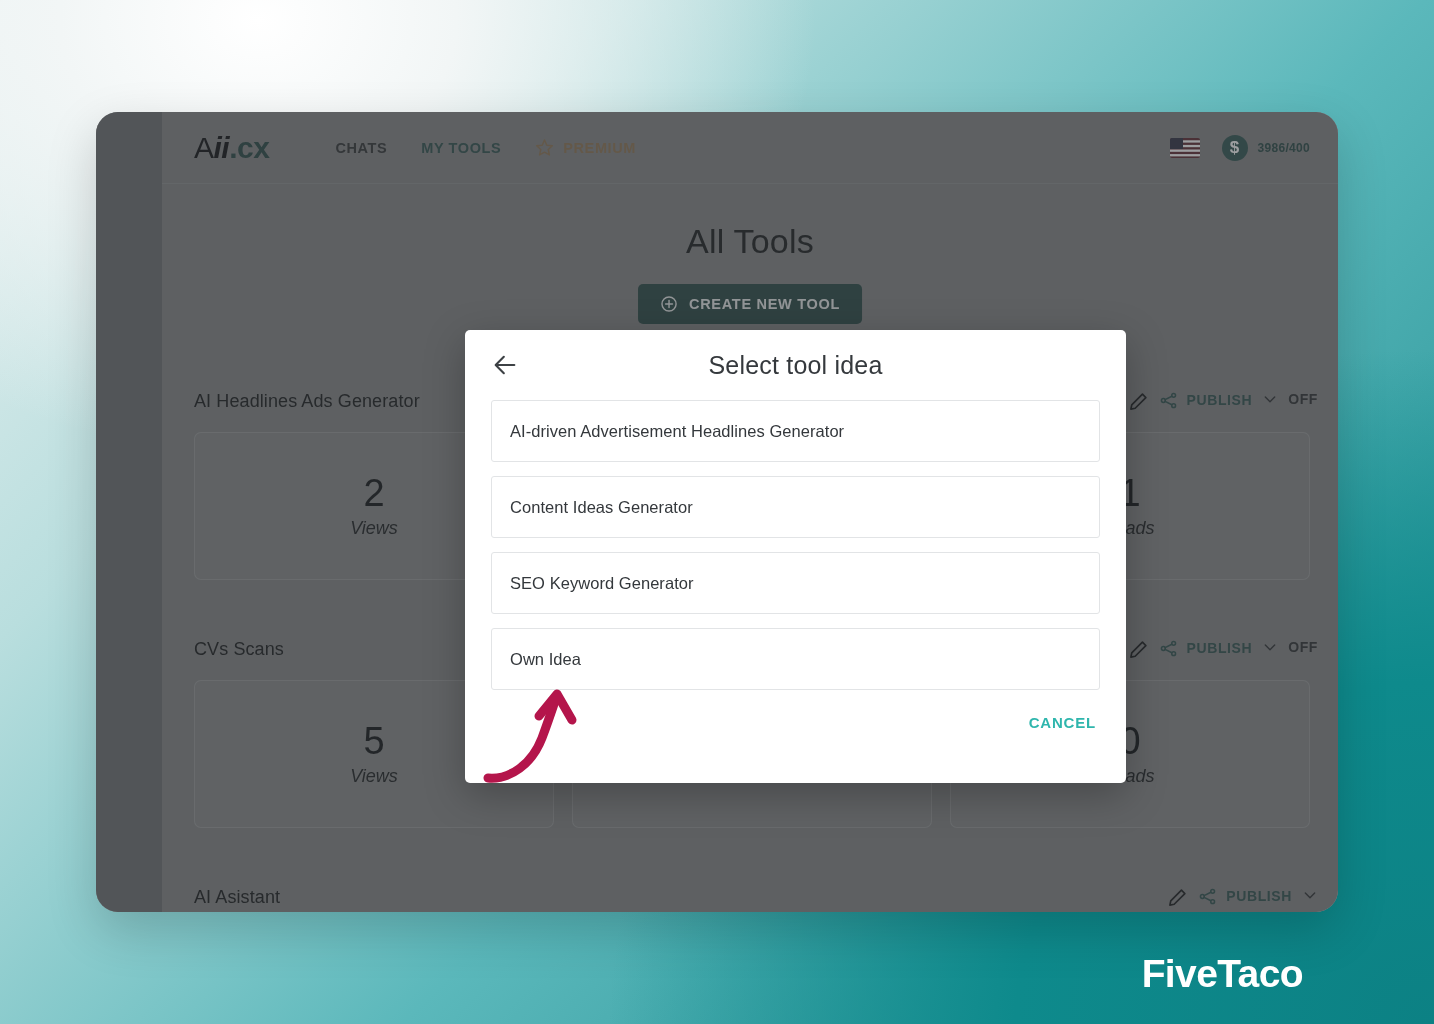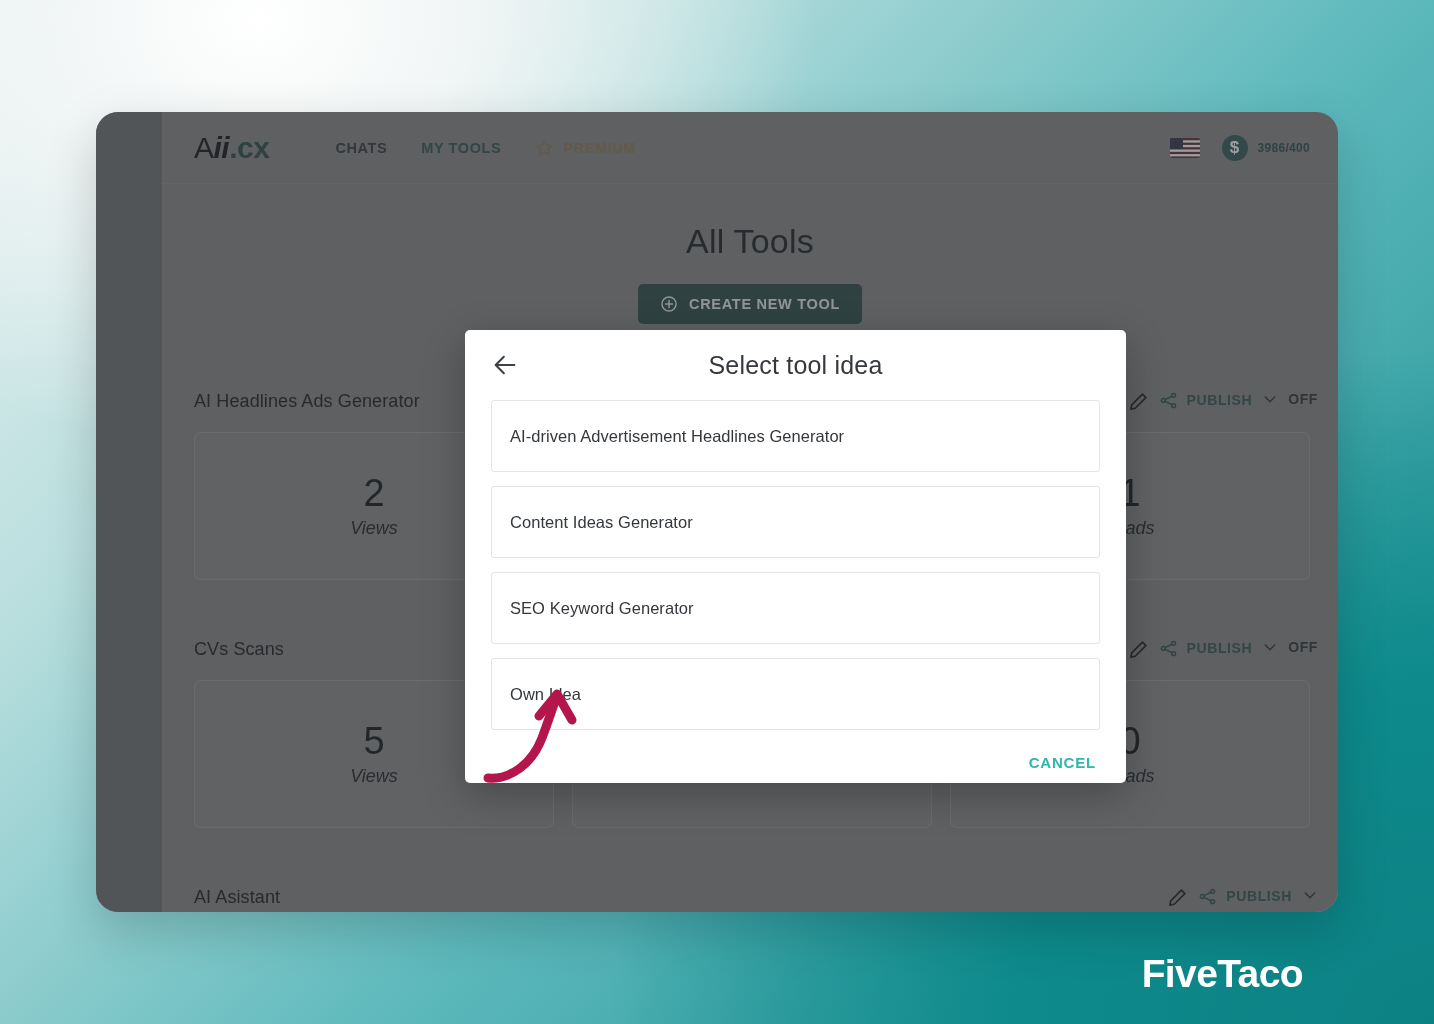--- a/index.html
+++ b/index.html
@@ -249,21 +249,21 @@
     letter-spacing: 0.2px;
     pointer-events: none;
   }
   #option-list {
     padding: 0 26px;
     display: flex;
     flex-direction: column;
     gap: 14px;
   }
   .option-item {
-    height: 72px;
+    height: 62px;
     border: 1px solid #e2e4e6;
     border-radius: 3px;
     display: flex;
     align-items: center;
     padding: 0 18px;
     font-size: 16.5px;
     color: #34383c;
     cursor: pointer;
     background: #fff;
     letter-spacing: 0.05px;

